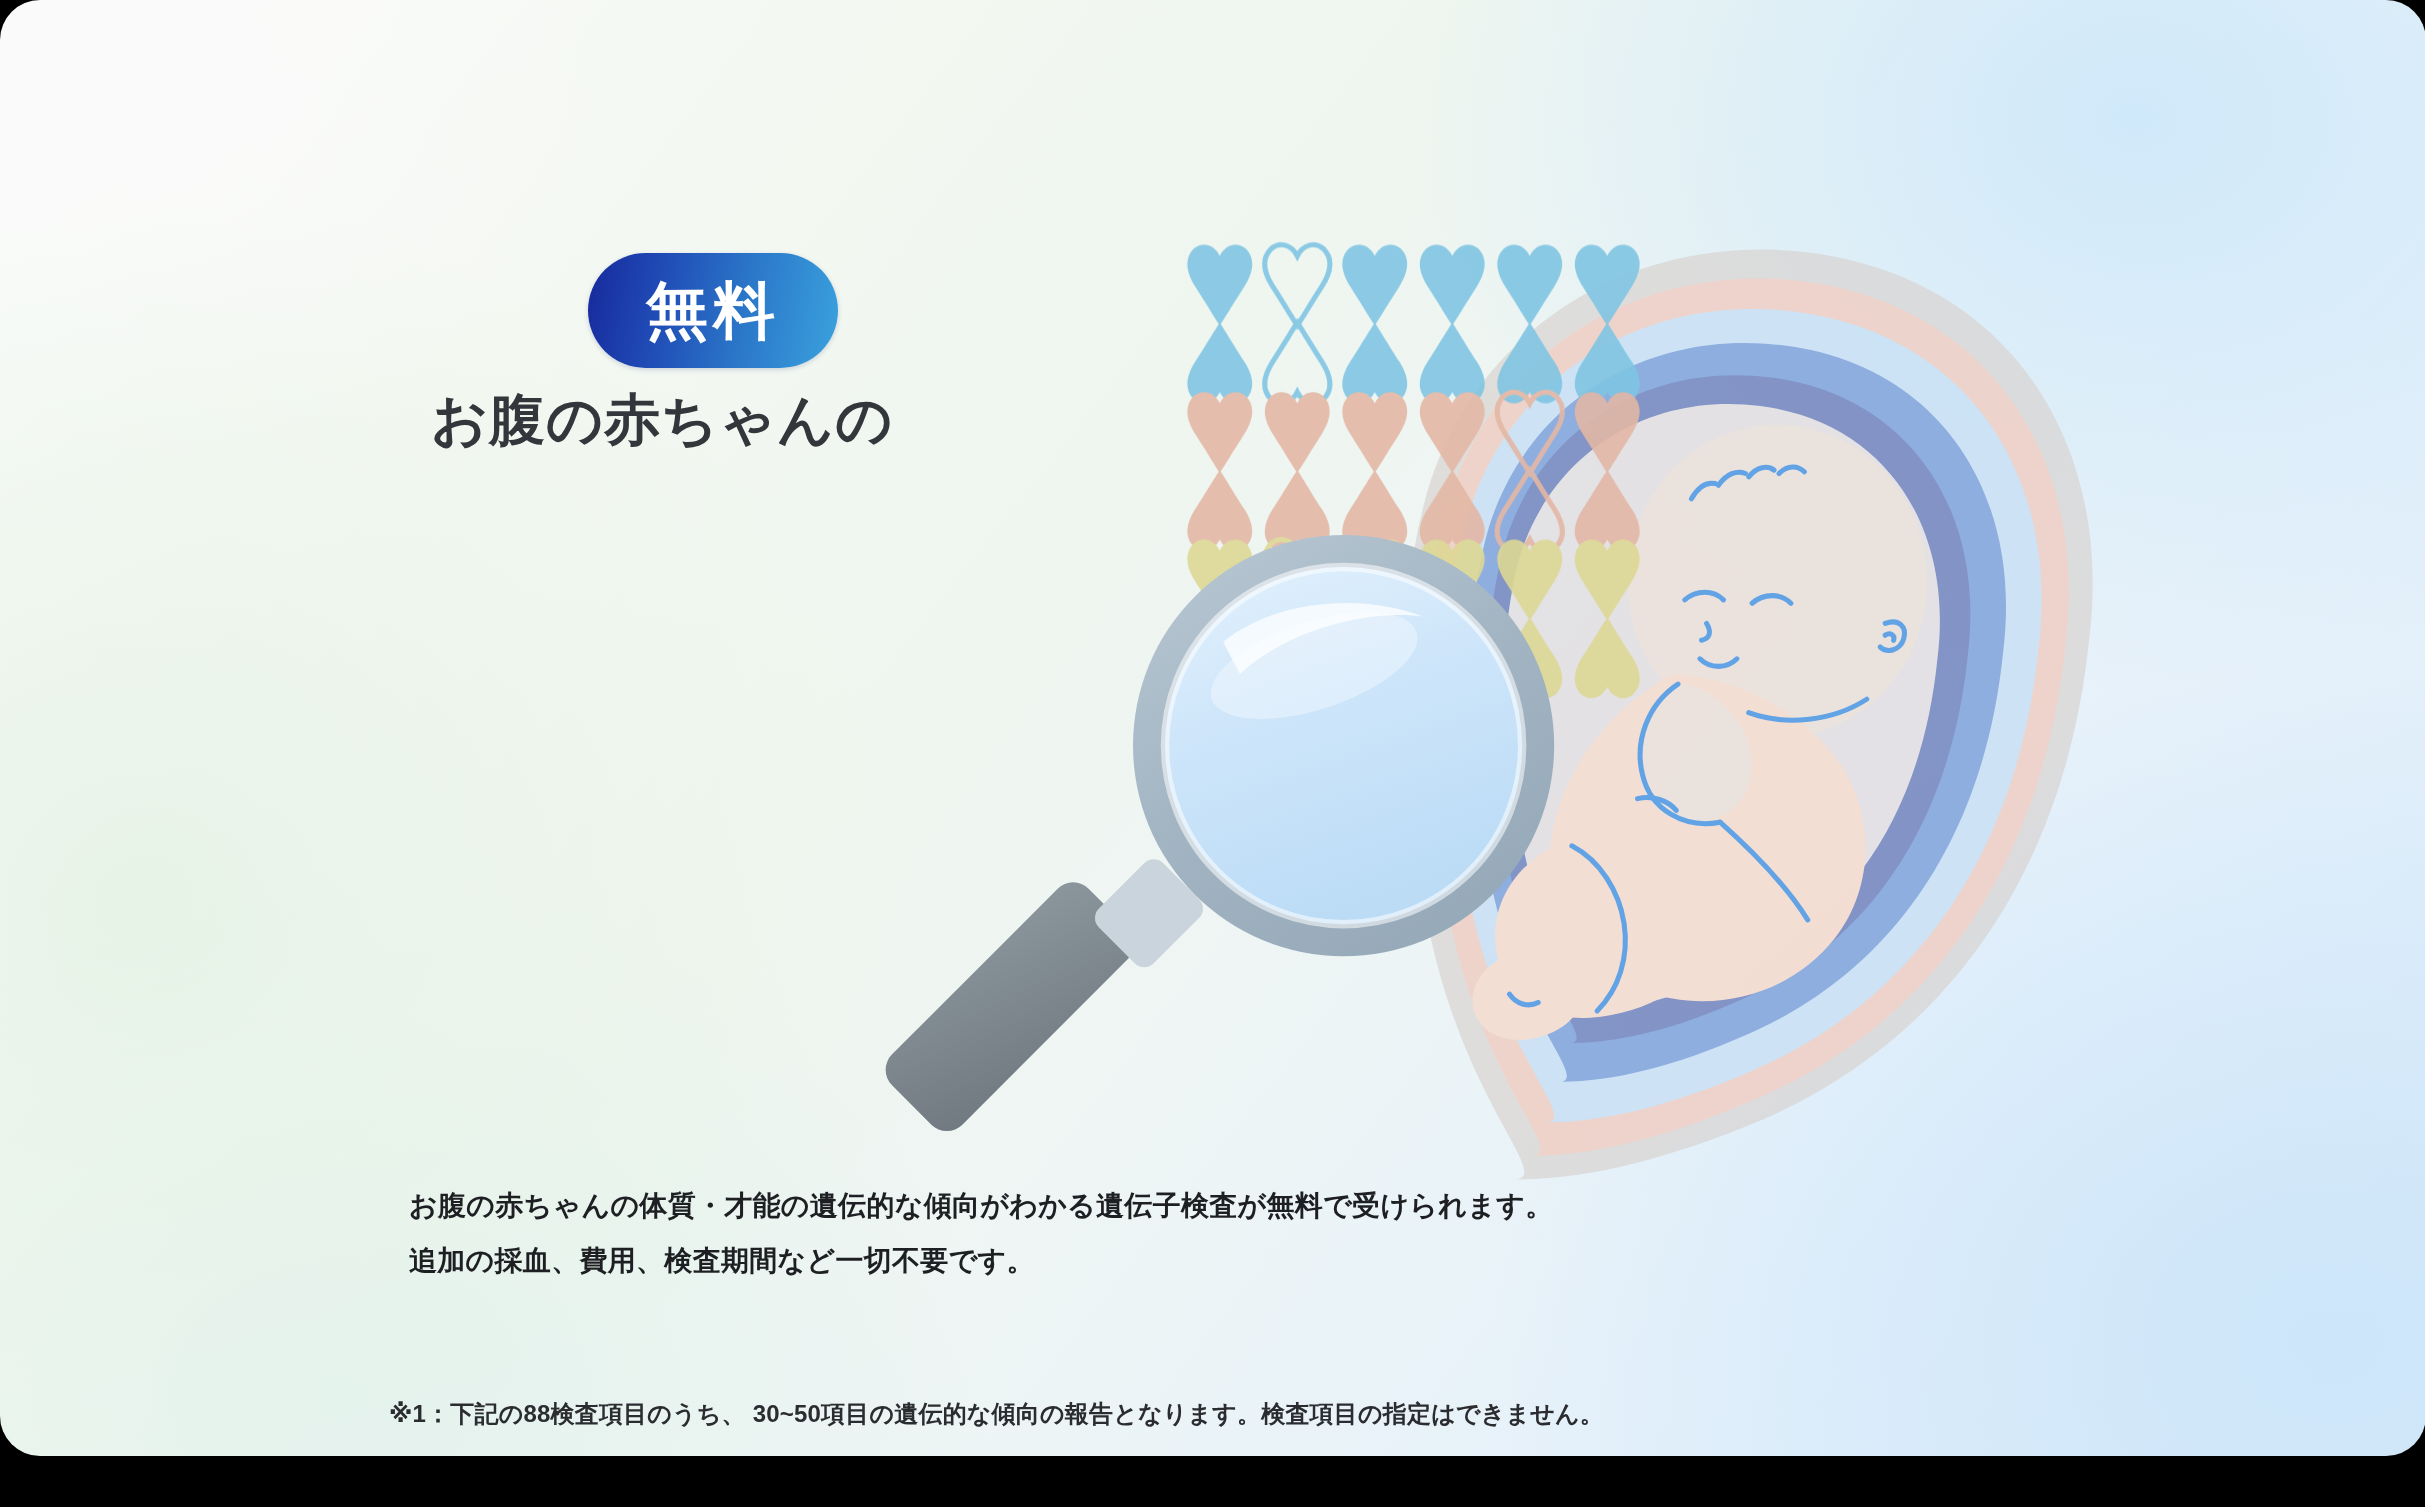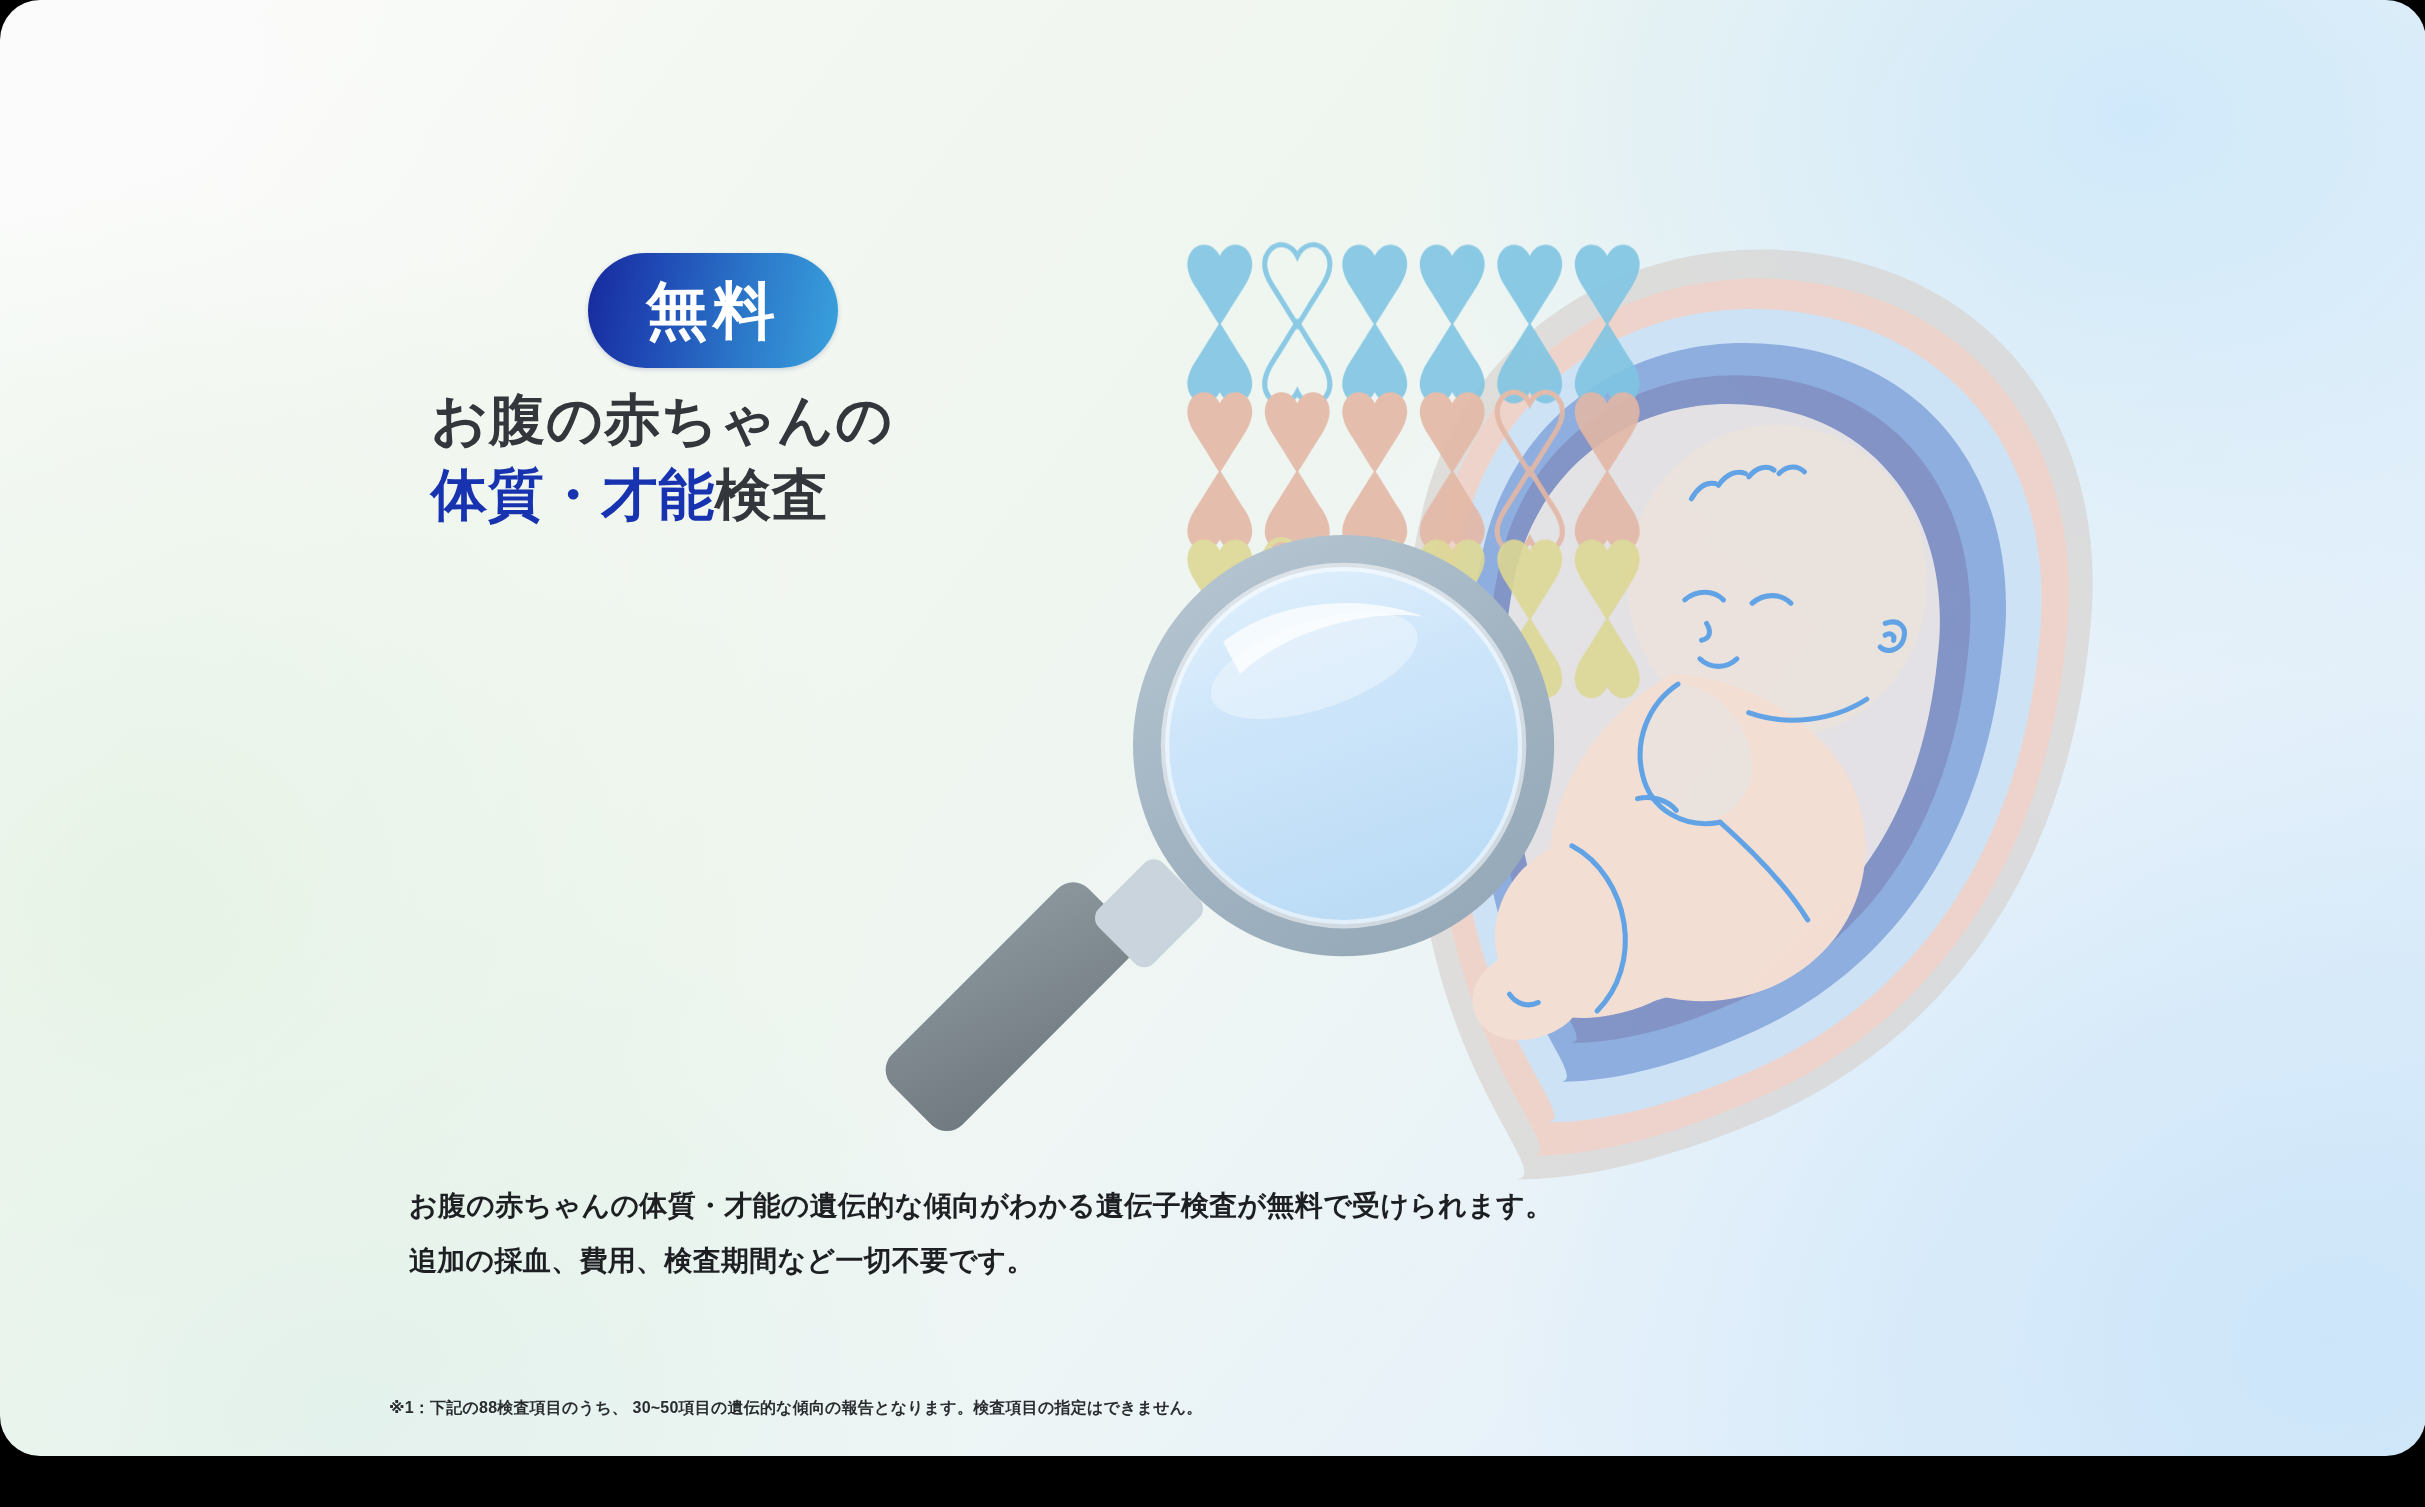--- a/index.html
+++ b/index.html
@@ -94,21 +94,21 @@
     vertical-align: 2.5px;
     margin-left: 11.8px;
     letter-spacing: 0;
   }
 
   .footnote {
     position: absolute;
     left: 389px;
     top: 1398px;
     color: #2a2c30;
-    font-size: 16px;
+    font-size: 24px;
     font-weight: 700;
     letter-spacing: 0.2px;
     white-space: nowrap;
   }
 </style>
 </head>
 <body>
 
 <div class="card">
 
@@ -316,21 +316,20 @@
                  C 1638,724 1538,740 1472,800 Z" fill="#ffffff" opacity="0.75"></path>
         <ellipse cx="1560" cy="790" rx="128" ry="52" transform="rotate(-18 1560 790)" fill="#ffffff" opacity="0.35"></ellipse>
       </g>
     </svg>
   </div>
 
   <div class="headline-block">
     <div class="badge">無料</div>
     <h1 class="headline">
       <span class="line">お腹の赤ちゃんの</span>
-      <span class="line"><span class="accent">体質・才能</span><span>検査</span></span>
     </h1>
   </div>
 
   <div class="body-copy">
     <span class="line">お腹の赤ちゃんの体質・才能の遺伝的な傾向がわかる遺伝子検査が無料で受けられます。</span>
     <span class="line">追加の採血、費用、検査期間など一切不要です。</span>
   </div>
 
   <div class="footnote">※1：下記の88検査項目のうち、 30~50項目の遺伝的な傾向の報告となります。検査項目の指定はできません。</div>
 

